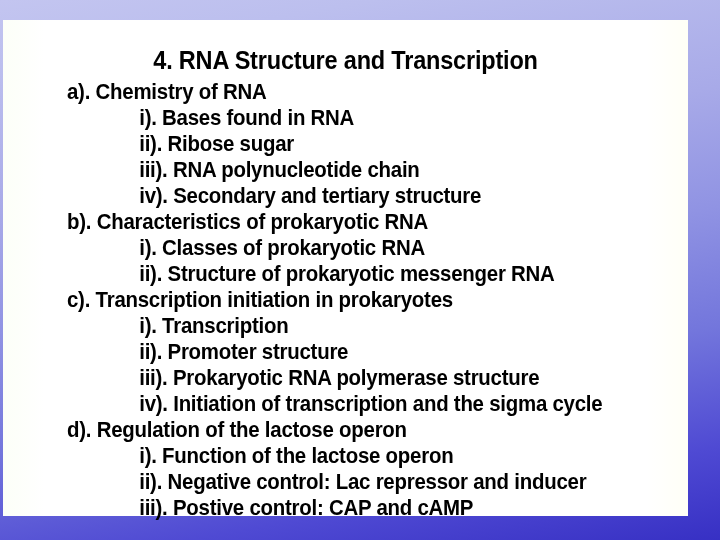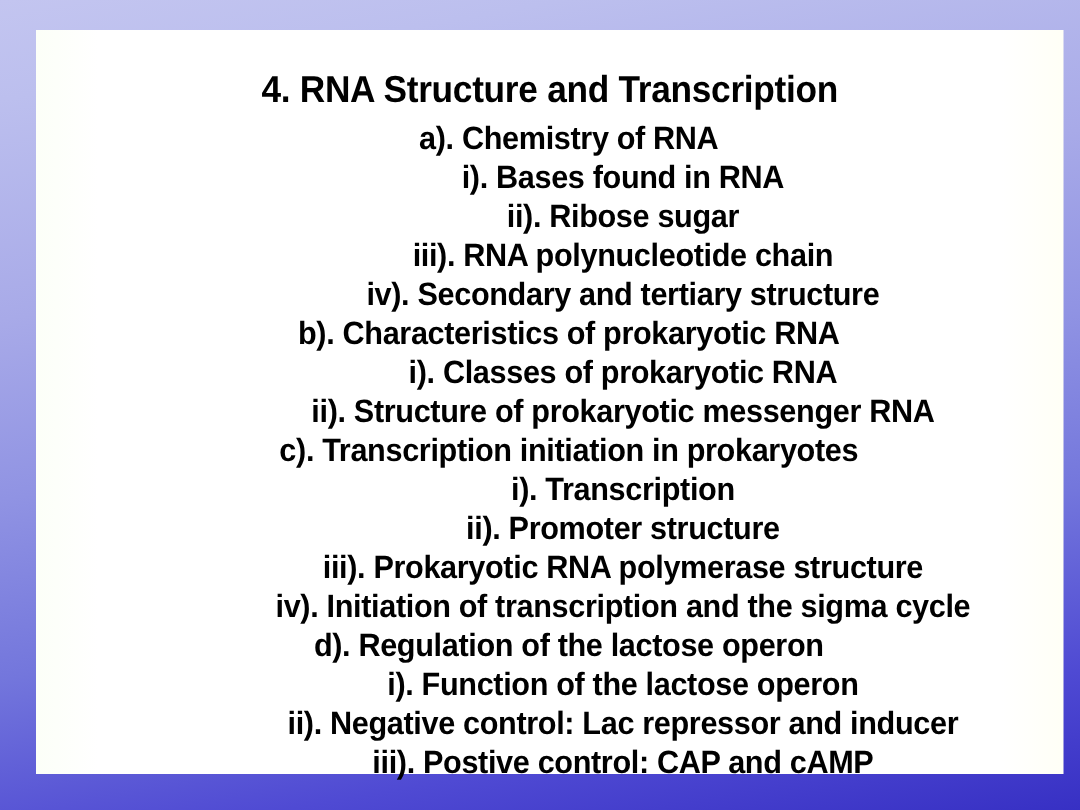--- a/index.html
+++ b/index.html
@@ -24,21 +24,21 @@
                 #a8aae8 32%,
                 #9093e3 50%,
                 #7376dc 68%,
                 #4f4ad3 86%,
                 #3730c4 100%);
   }
 
   
   #content-panel {
     position: absolute;
-    left: 24px;
+    left: 3px;
     top: 20px;
     width: 685px;
     height: 496px;
     background: linear-gradient(90deg, #fcfff8 0%, #fdfffa 2%, #ffffff 6%, #ffffff 94%, #fffff6 100%);
   }
 
   #slide-title {
     position: absolute;
     left: 0;
     top: 9px;
@@ -51,21 +51,20 @@
     transform: scaleX(0.94);
     transform-origin: center top;
     white-space: nowrap;
   }
 
   #outline {
     position: absolute;
     left: 64px;
     top: 59px;
     right: 8px;
-    text-align: center;
   }
 
   .outline-line {
     font-size: 21.5px;
     font-weight: bold;
     color: #000000;
     line-height: 26px;
     height: 26px;
     white-space: nowrap;
     letter-spacing: -0.25px;

